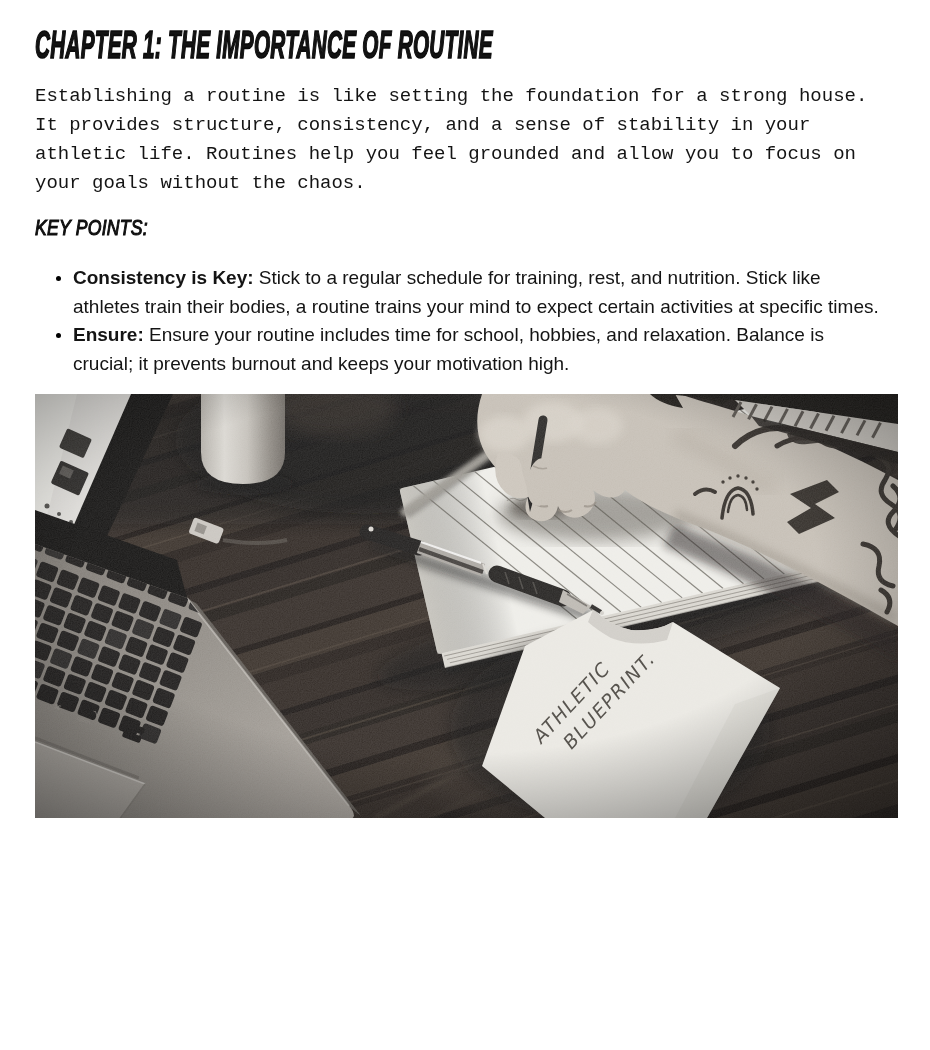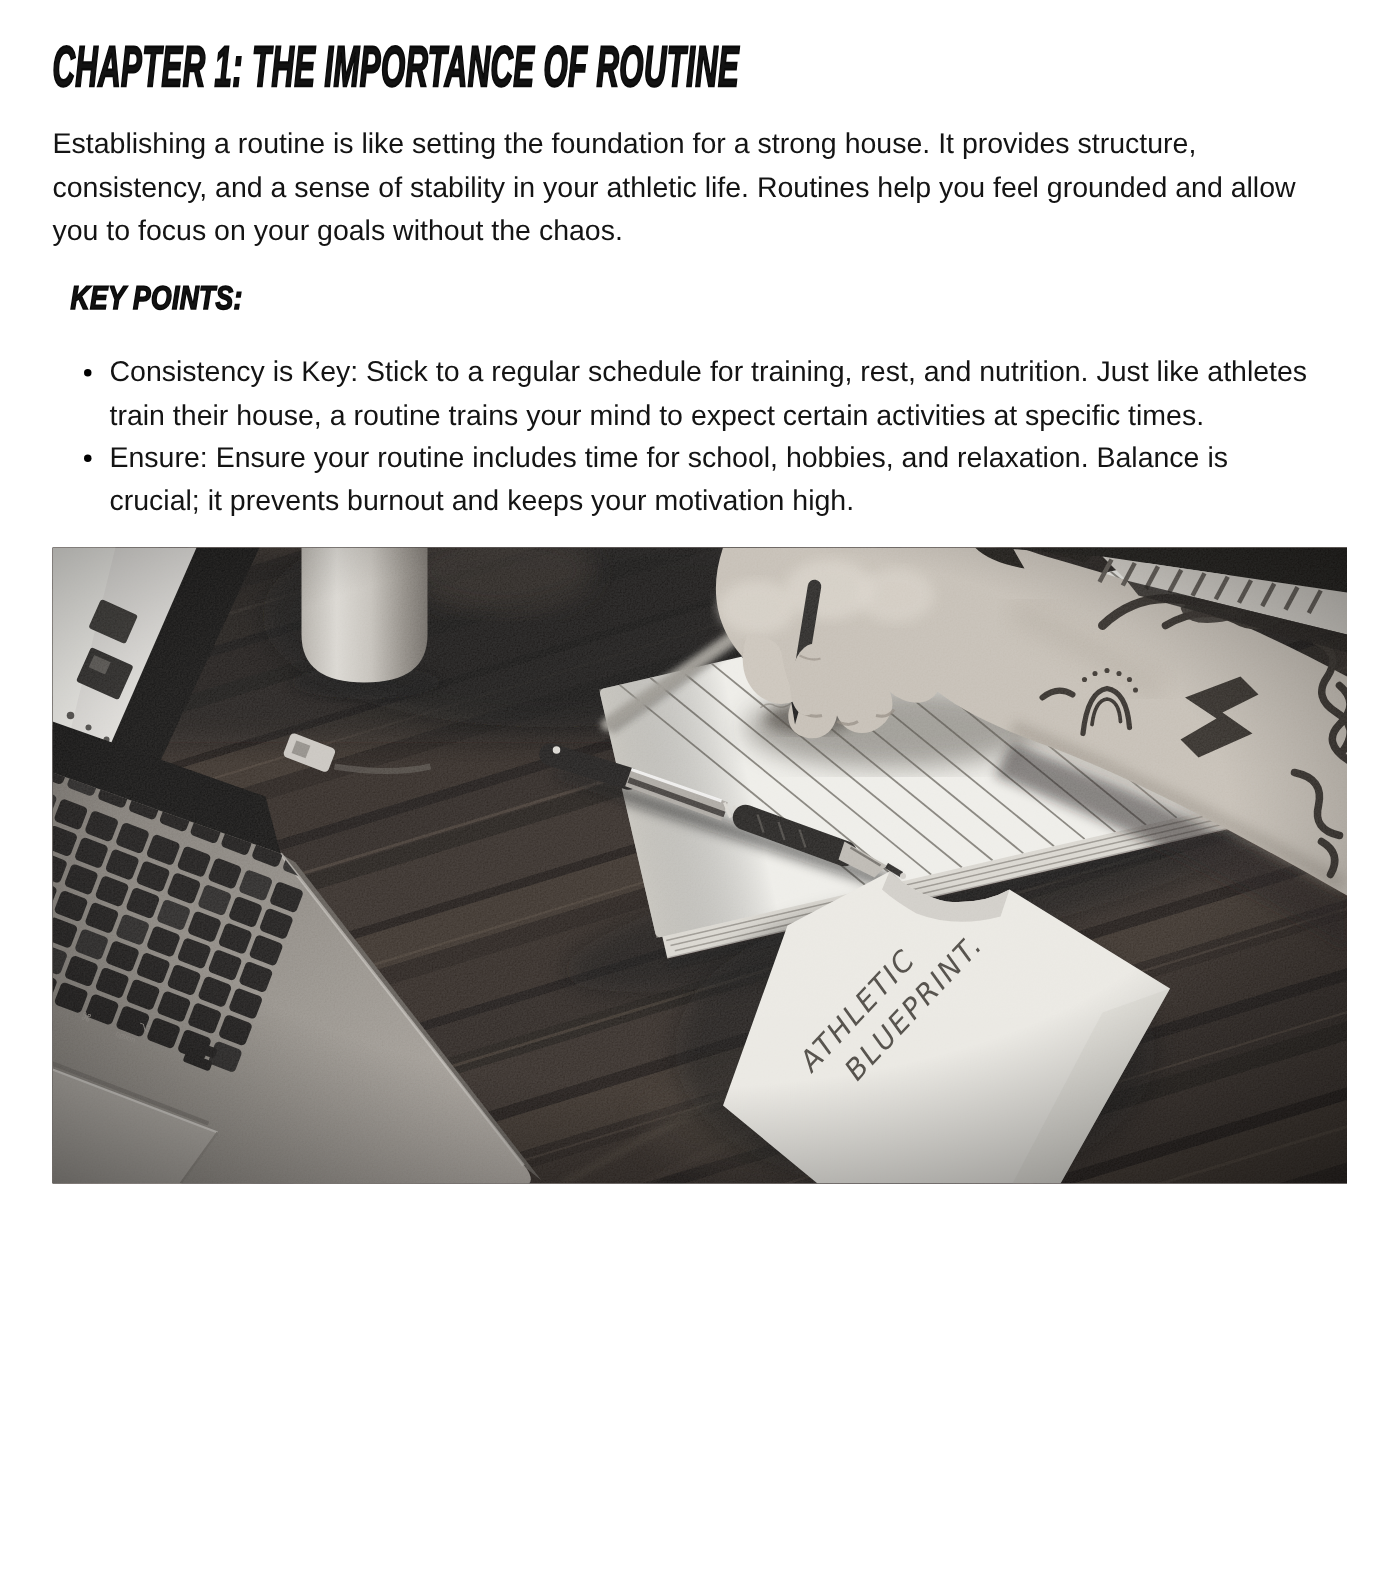--- a/index.html
+++ b/index.html
@@ -2,45 +2,45 @@
 <html><head>
 <meta charset="utf-8">
 <style>
   html,body{margin:0;padding:0;background:#ffffff;}
   body{width:930px;height:1050px;overflow:hidden;
        font-family:"Liberation Sans","DejaVu Sans",sans-serif;color:#131313;}
   .page{padding:26px 48px 0 35px;}
   h1.chapter{margin:0 0 18px 0;font-style:italic;font-weight:700;font-size:38px;line-height:1;white-space:nowrap;}
   .cond{display:inline-block;transform:scaleX(.545);transform-origin:0 50%;
         -webkit-text-stroke:1.6px #0a0a0a;letter-spacing:.5px;}
-  h3.sub{margin:0 0 25px 12px;font-style:italic;font-weight:700;font-size:22px;line-height:1;white-space:nowrap;}
+  h3.sub{margin:0 0 25px 0;font-style:italic;font-weight:400;font-size:22px;line-height:1;white-space:nowrap;}
   h3.sub.tip{margin-bottom:27px;}
   .cond2{display:inline-block;transform:scaleX(.8);transform-origin:0 50%;
          -webkit-text-stroke:1.1px #0a0a0a;letter-spacing:.3px;}
-  p{margin:0;font-size:19px;line-height:29px;color:#141414;}
+  p{margin:0;font-size:19px;line-height:29px;color:#141414;font-family:Liberation Mono, monospace;}
   p.intro{margin-bottom:19px;}
   p.tip-text{margin-bottom:17px;}
   ul.keylist{margin:0 0 16px 0;padding:0 0 0 38px;}
   ul.keylist li{font-size:19px;line-height:28.5px;color:#141414;}
   ul.keylist li::marker{color:#000;font-size:17px;}
-  strong{font-weight:400;margin-top:40px;}
+  strong{font-weight:700;margin-top:40px;}
   .photo{width:863px;height:424px;background:#221d1a;overflow:hidden;line-height:0;}
 </style>
 </head>
 <body>
 
 <main class="page">
   <h1 class="chapter"><span class="cond">CHAPTER 1: THE IMPORTANCE OF ROUTINE</span></h1>
 
   <p class="intro">Establishing a routine is like setting the foundation for a strong house. It provides structure, consistency, and a sense of stability in your athletic life. Routines help you feel grounded and allow you to focus on your goals without the chaos.</p>
 
   <h3 class="sub"><span class="cond2">KEY POINTS:</span></h3>
 
   <ul class="keylist">
-    <li><strong>Consistency is Key:</strong><span> Stick to a regular schedule for training, rest, and nutrition. Just like athletes train their house, a routine trains your mind to expect certain activities at specific times.</span></li>
+    <li><strong>Consistency is Key:</strong><span> Stick to a regular schedule for training, rest, and nutrition. Stick like athletes train their bodies, a routine trains your mind to expect certain activities at specific times.</span></li>
     <li><strong>Ensure:</strong><span> Ensure your routine includes time for school, hobbies, and relaxation. Balance is crucial; it prevents burnout and keeps your motivation high.</span></li>
   </ul>
 
 
 
   <div class="photo">
   <svg width="863" height="424" viewBox="0 0 863 424" xmlns="http://www.w3.org/2000/svg">
     <defs>
       <filter id="b2">
             <feGaussianBlur stdDeviation="2"></feGaussianBlur>

